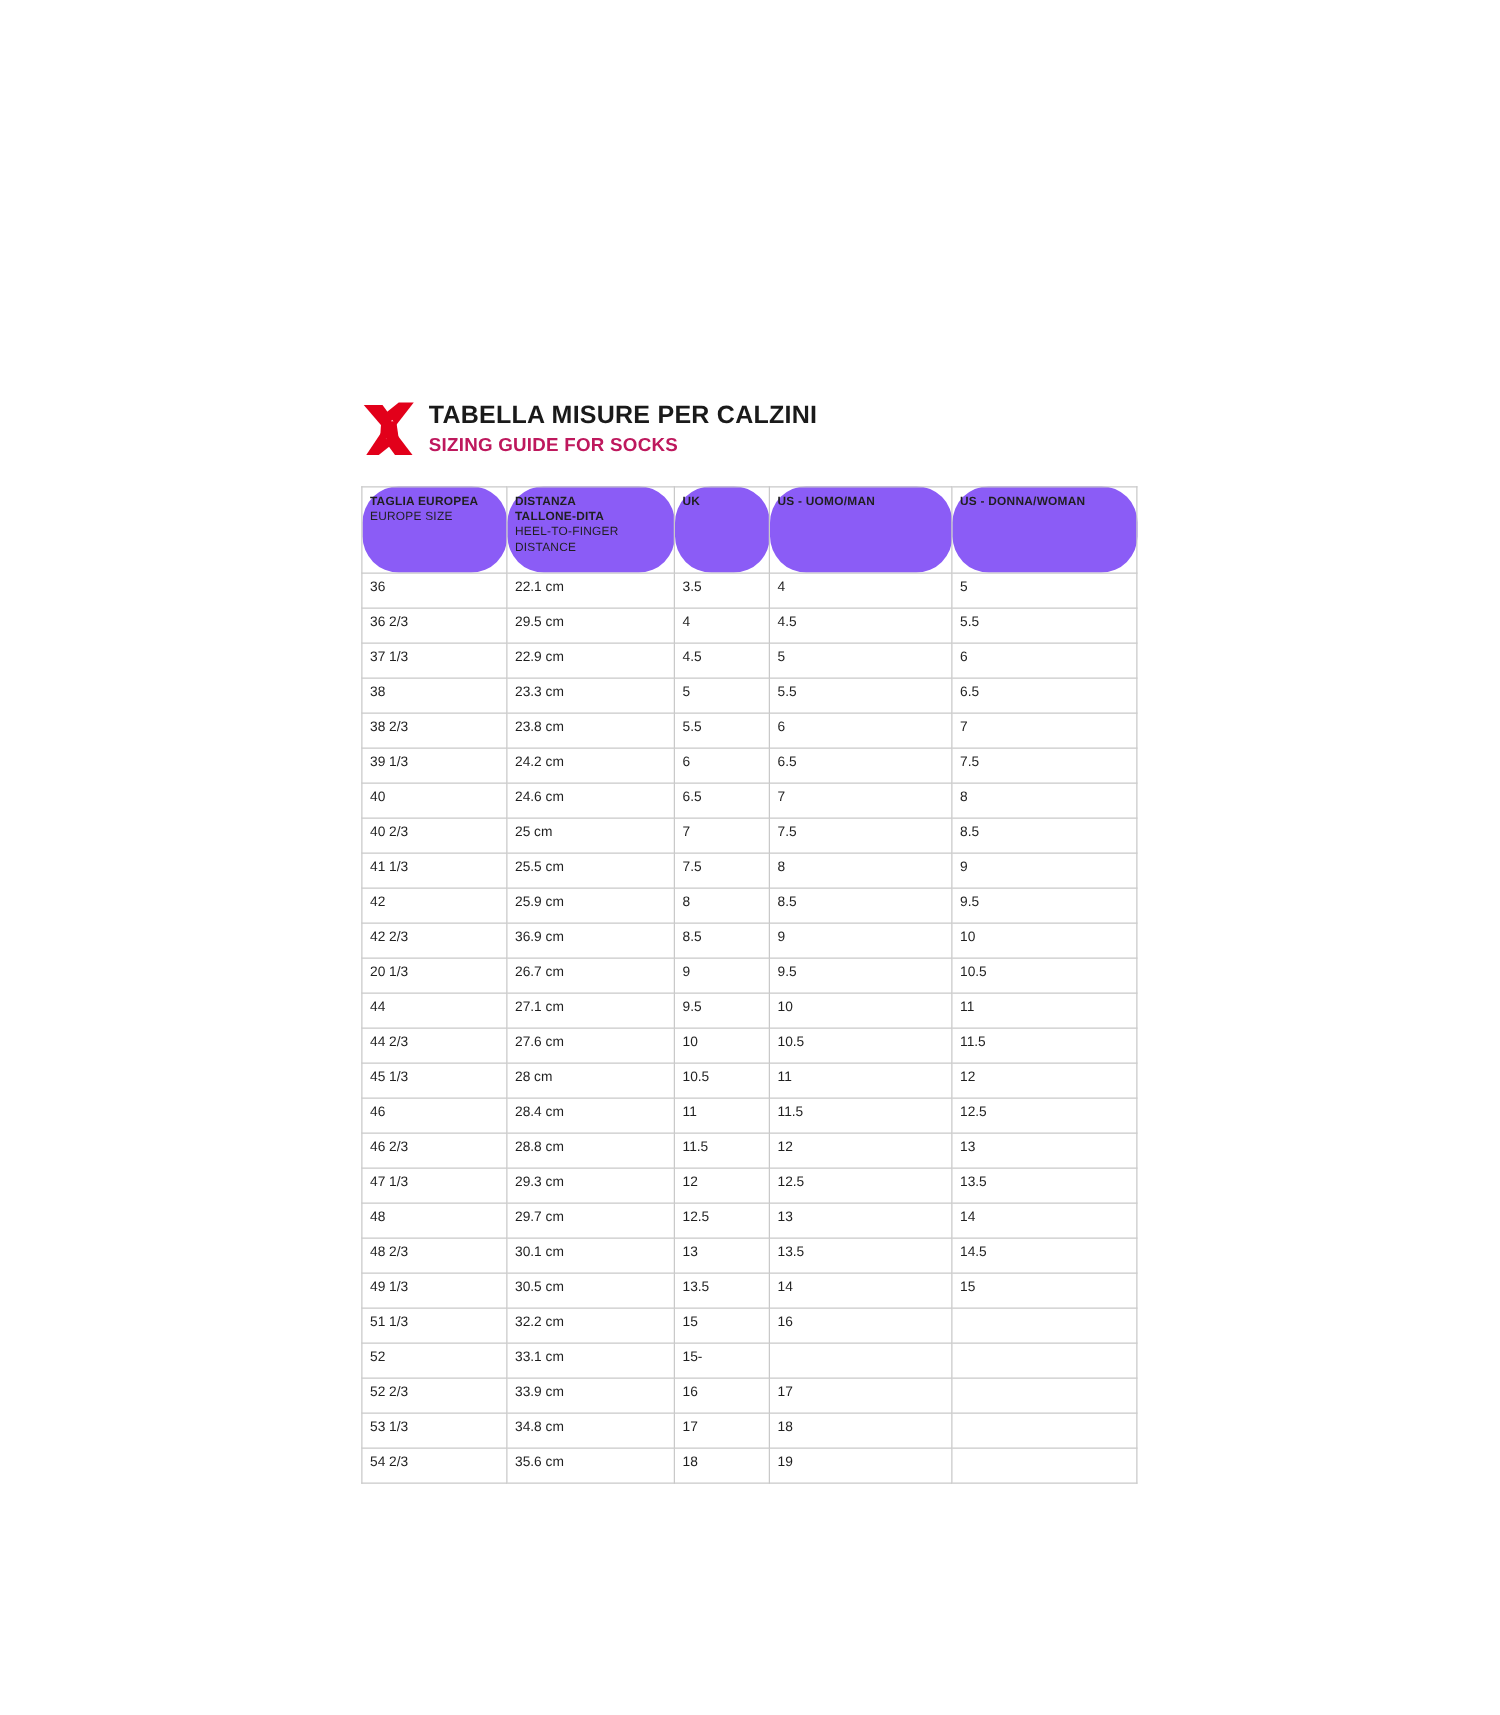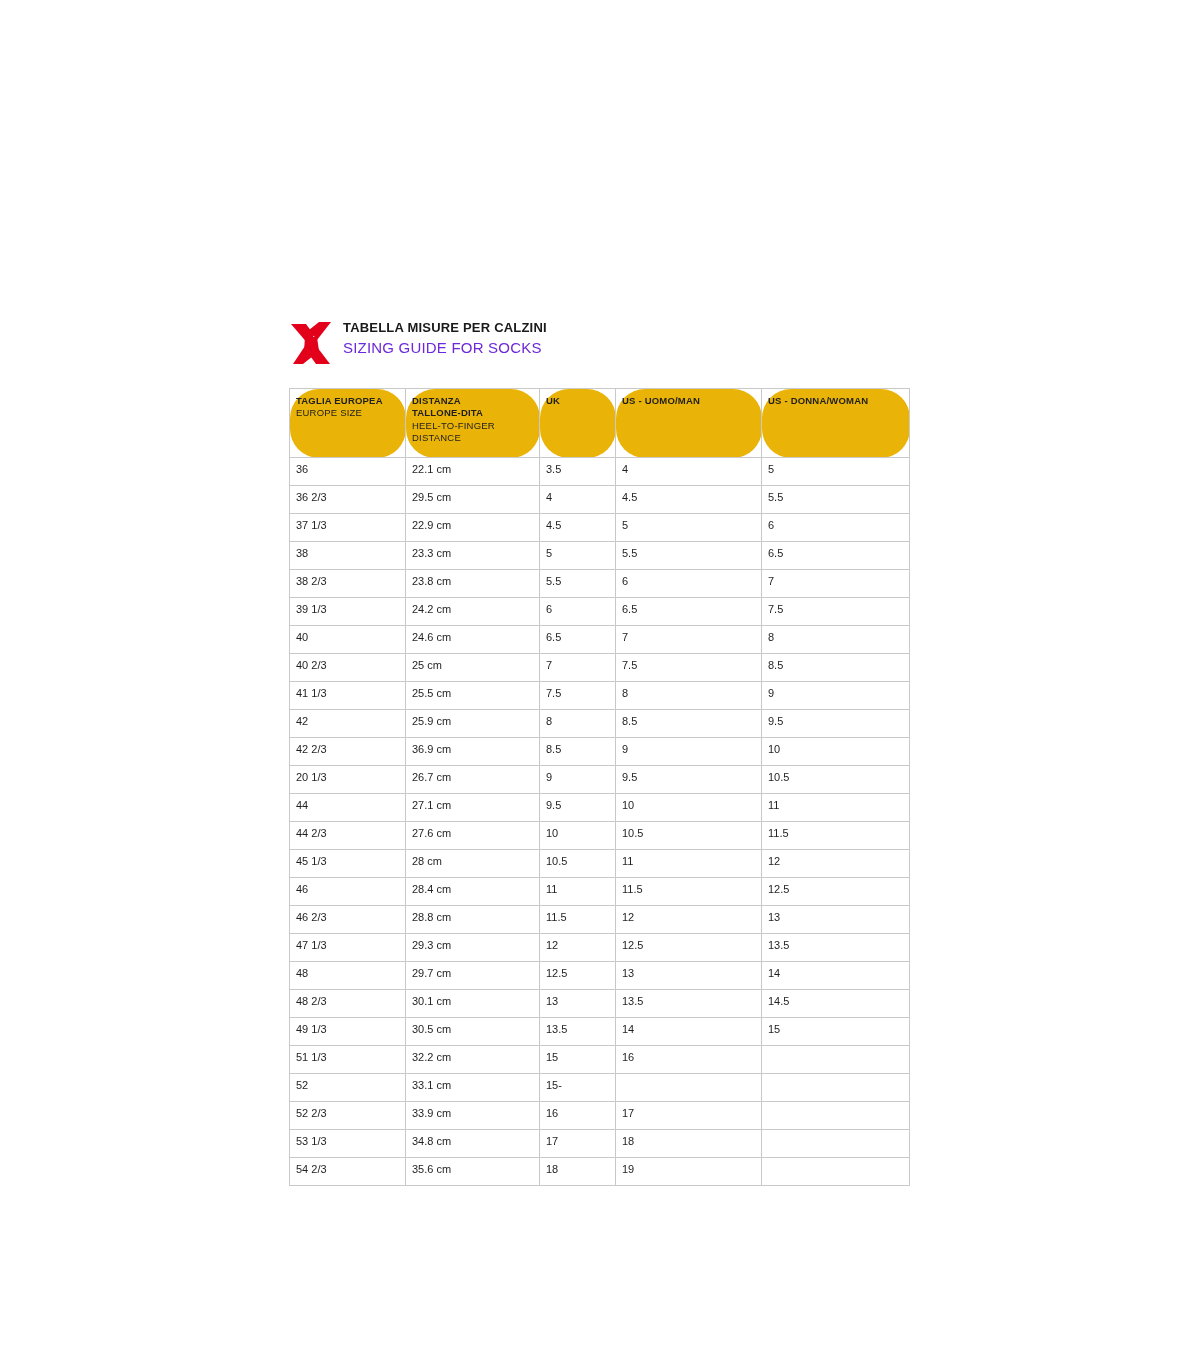--- a/index.html
+++ b/index.html
@@ -33,53 +33,53 @@
     margin-right: 10px;
     flex: 0 0 auto;
     position: relative;
     top: 2px;
   }
   .logo svg { display: block; }
   .titles {
     padding-top: 2px;
   }
   .title-main {
-    font-size: 13px;
+    font-size: 20px;
     font-weight: bold;
     letter-spacing: 0.2px;
     line-height: 1.25;
     color: #1a1a1a;
     margin: 0 0 3px 0;
   }
   .title-sub {
     font-size: 15px;
-    font-weight: normal;
+    font-weight: bold;
     letter-spacing: 0.2px;
     line-height: 1.25;
-    color: #6d28d9;
+    color: #be185d;
     margin: 0;
   }
   
   table.size-table {
     border-collapse: collapse;
     width: 620px;
     table-layout: fixed;
     font-size: 11px;
   }
   table.size-table th,
   table.size-table td {
     border: 1px solid #c9c9c9;
     text-align: left;
     vertical-align: top;
     padding: 4px 6px;
     line-height: 1.3;
     color: #1f1f1f;
   }
   table.size-table thead th {
-    background: #eab308;
+    background: #8b5cf6;
     font-weight: bold;
     font-size: 9.5px;
     letter-spacing: 0.2px;
     height: 58px;
     vertical-align: top;
     padding-top: 6px;
     border-radius: 29px;
   }
   thead .hdr-line {
     display: block;

